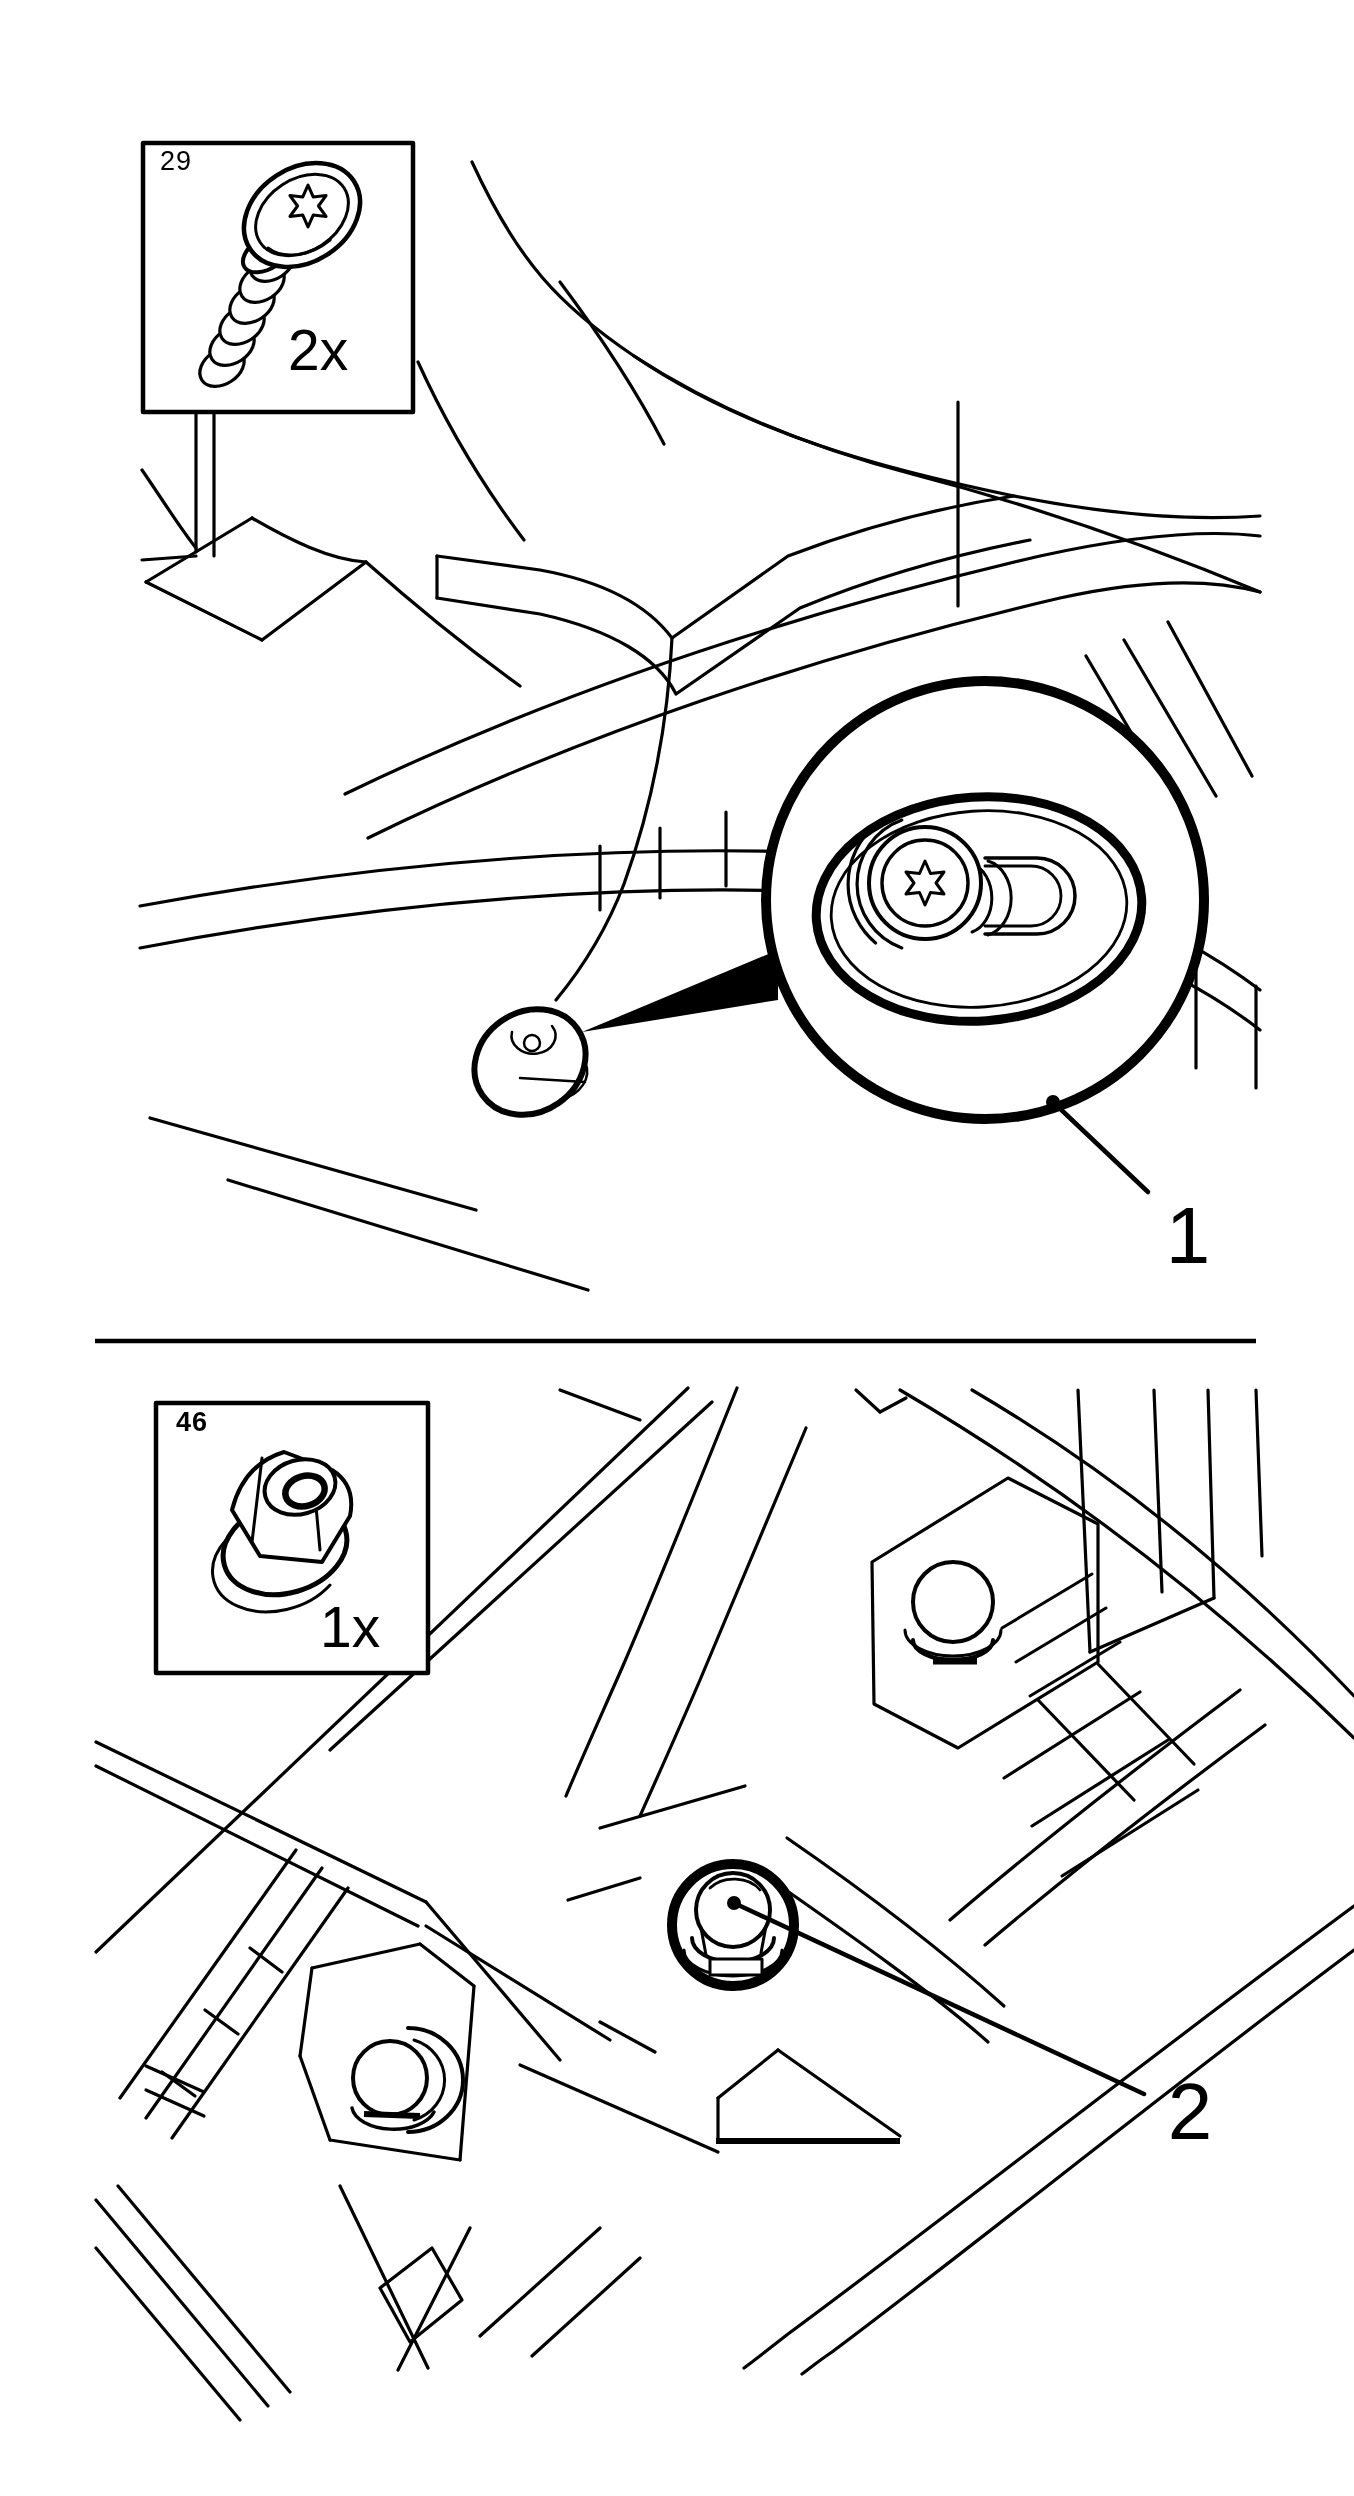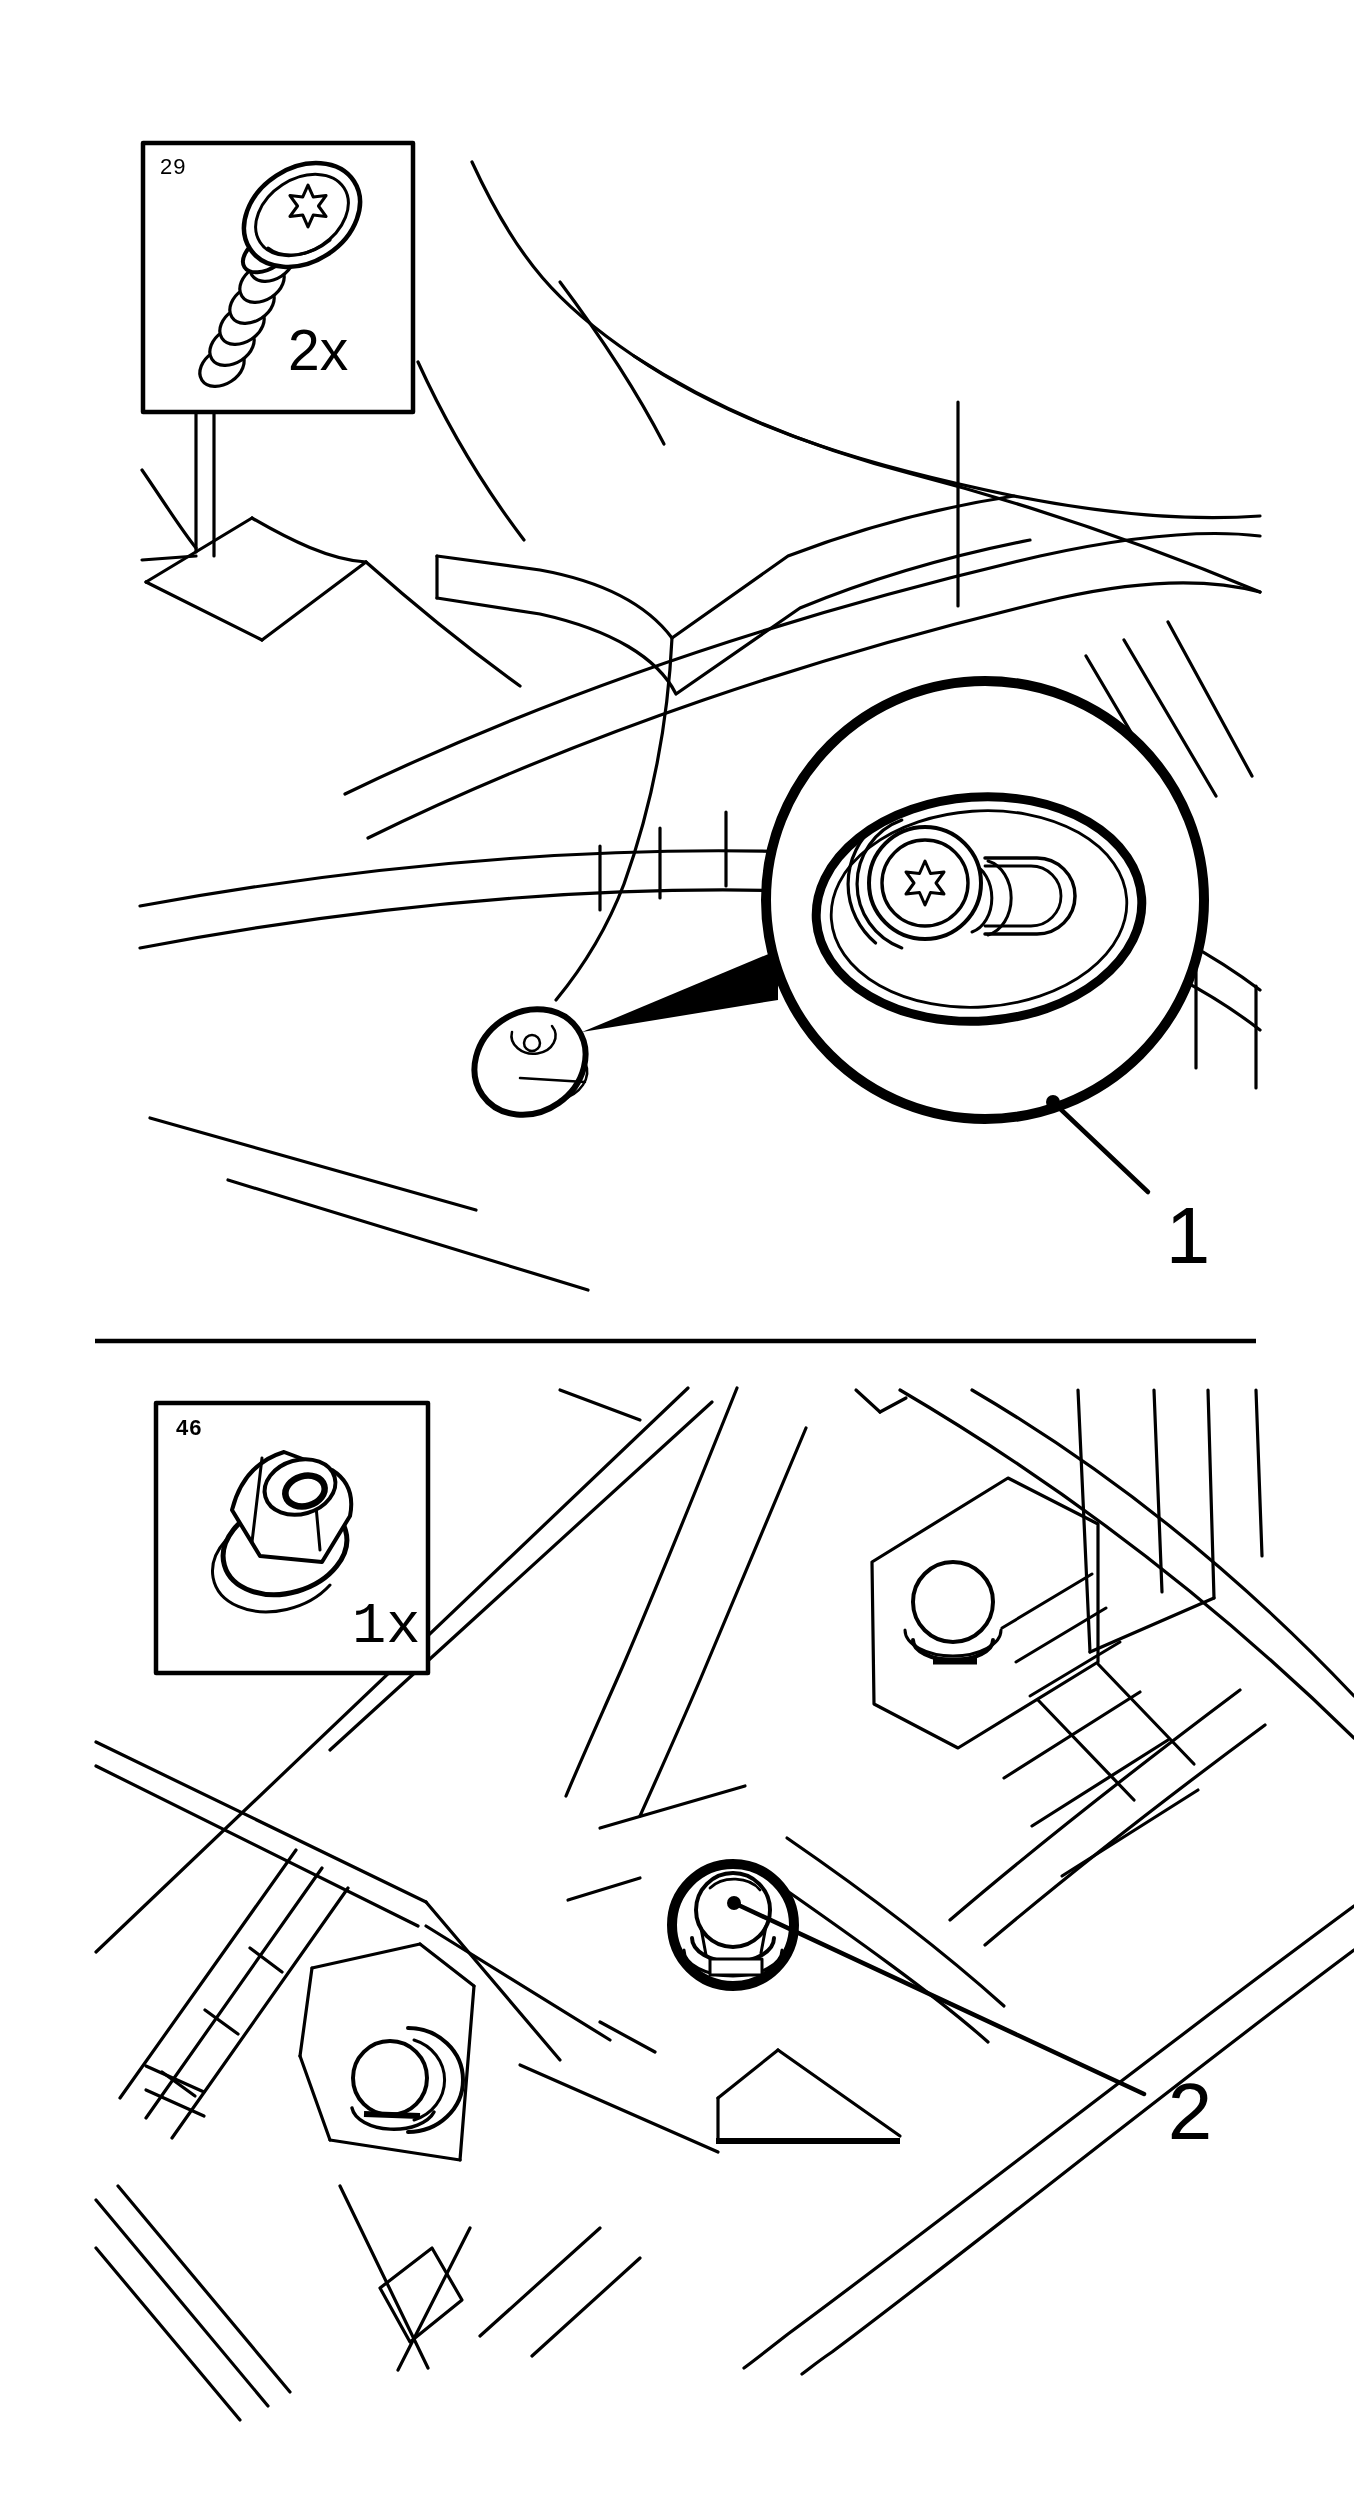--- a/index.html
+++ b/index.html
@@ -15,21 +15,21 @@
     color:var(--line);
     overflow:hidden;
   }
   svg.art{position:absolute;left:0;top:0;}
   svg.art *{vector-effect:none;}
   .stroke{fill:none;stroke:var(--line);stroke-width:3.2;stroke-linecap:round;stroke-linejoin:round;}
   .thick{fill:none;stroke:var(--line);stroke-linecap:butt;}
   .fillb{fill:var(--line);stroke:none;}
   .fillw{fill:var(--bg);}
   .label{position:absolute;color:var(--line);line-height:1;white-space:nowrap;}
-  .part-num{font-size:22px;letter-spacing:1px;margin-top:8px;}
+  .part-num{font-size:27px;letter-spacing:1px;}
   .qty{font-size:57px;}
   .callout{font-size:80px;width:52px;text-align:center;}
 </style>
 </head>
 <body>
 
 <div class="page">
 
   <svg class="art" width="1354" height="2496" viewBox="0 0 1354 2496">
 
@@ -253,16 +253,16 @@
   </svg>
 
   <div class="label part-num" style="left:160px; top:148px;">29</div>
 
   <div class="label qty" style="left:288px; top:322px;">2x</div>
 
   <div class="label callout" style="left:1162px; top:1196px;">1</div>
 
   <div class="label part-num" style="left:176px; top:1409px;font-weight:bold;">46</div>
 
-  <div class="label qty" style="left:352px; top:1599px;font-family:Liberation Mono, monospace;">1x</div>
+  <div class="label qty" style="left:320px; top:1599px;">1x</div>
 
   <div class="label callout" style="left:1164px; top:2072px;">2</div>
 </div>
 
 </body></html>

